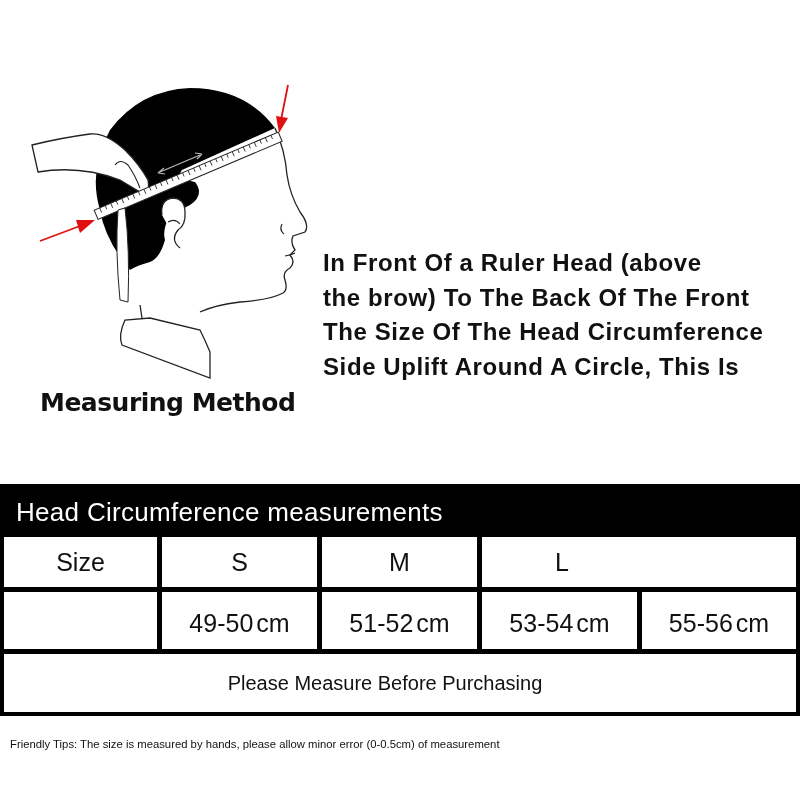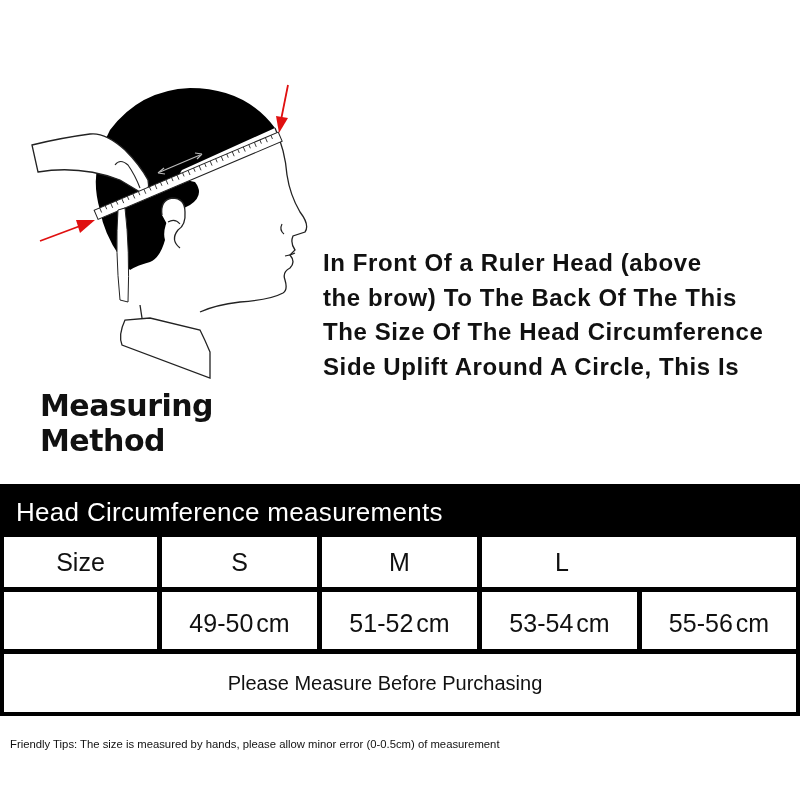--- a/index.html
+++ b/index.html
@@ -4,21 +4,21 @@
   <style>
     * { margin: 0; padding: 0; box-sizing: border-box; }
     html, body { width: 800px; height: 800px; background: #ffffff; overflow: hidden; }
     body { position: relative; font-family: "Liberation Sans", "DejaVu Sans", sans-serif; color: #111; }
 
     .illustration { position: absolute; left: 0; top: 0; width: 320px; height: 440px; }
     .illustration svg { position: absolute; left: 0; top: 0; }
 
     .method-caption {
       position: absolute; left: 40px; top: 388px; width: 260px;
-      font-family: "DejaVu Sans", sans-serif; font-weight: bold; font-size: 30px;
+      font-family: "DejaVu Sans", sans-serif; font-weight: bold; font-size: 25px;
       letter-spacing: -0.5px; color: #111;
     }
 
     .instructions {
       position: absolute; left: 323px; top: 246px; width: 470px;
       font-family: "Liberation Sans", sans-serif; font-weight: bold;
       font-size: 24px; line-height: 34.5px; color: #111; letter-spacing: 0.6px;
     }
     .instructions div { white-space: nowrap; }
 
@@ -128,21 +128,21 @@
     <polygon points="276,116 288,118 279,133" fill="#e01010"></polygon>
     <line x1="40" y1="241" x2="80" y2="226" stroke="#e01010" stroke-width="1.8"></line>
     <polygon points="76,220 80,233 95,220" fill="#e01010"></polygon>
   </svg>
 </div>
 
 <div class="method-caption">Measuring Method</div>
 
 <div class="instructions">
   <div>In Front Of a Ruler Head (above</div>
-  <div>the brow) To The Back Of The This</div>
+  <div>the brow) To The Back Of The Front</div>
   <div>The Size Of The Head Circumference</div>
   <div>Side Uplift Around A Circle, This Is</div>
 </div>
 
 <div class="size-table">
   <div class="table-title">Head Circumference measurements</div>
   <div class="row r1">
     <div class="cell c0">Size</div>
     <div class="cell c1">S</div>
     <div class="cell c2">M</div>

